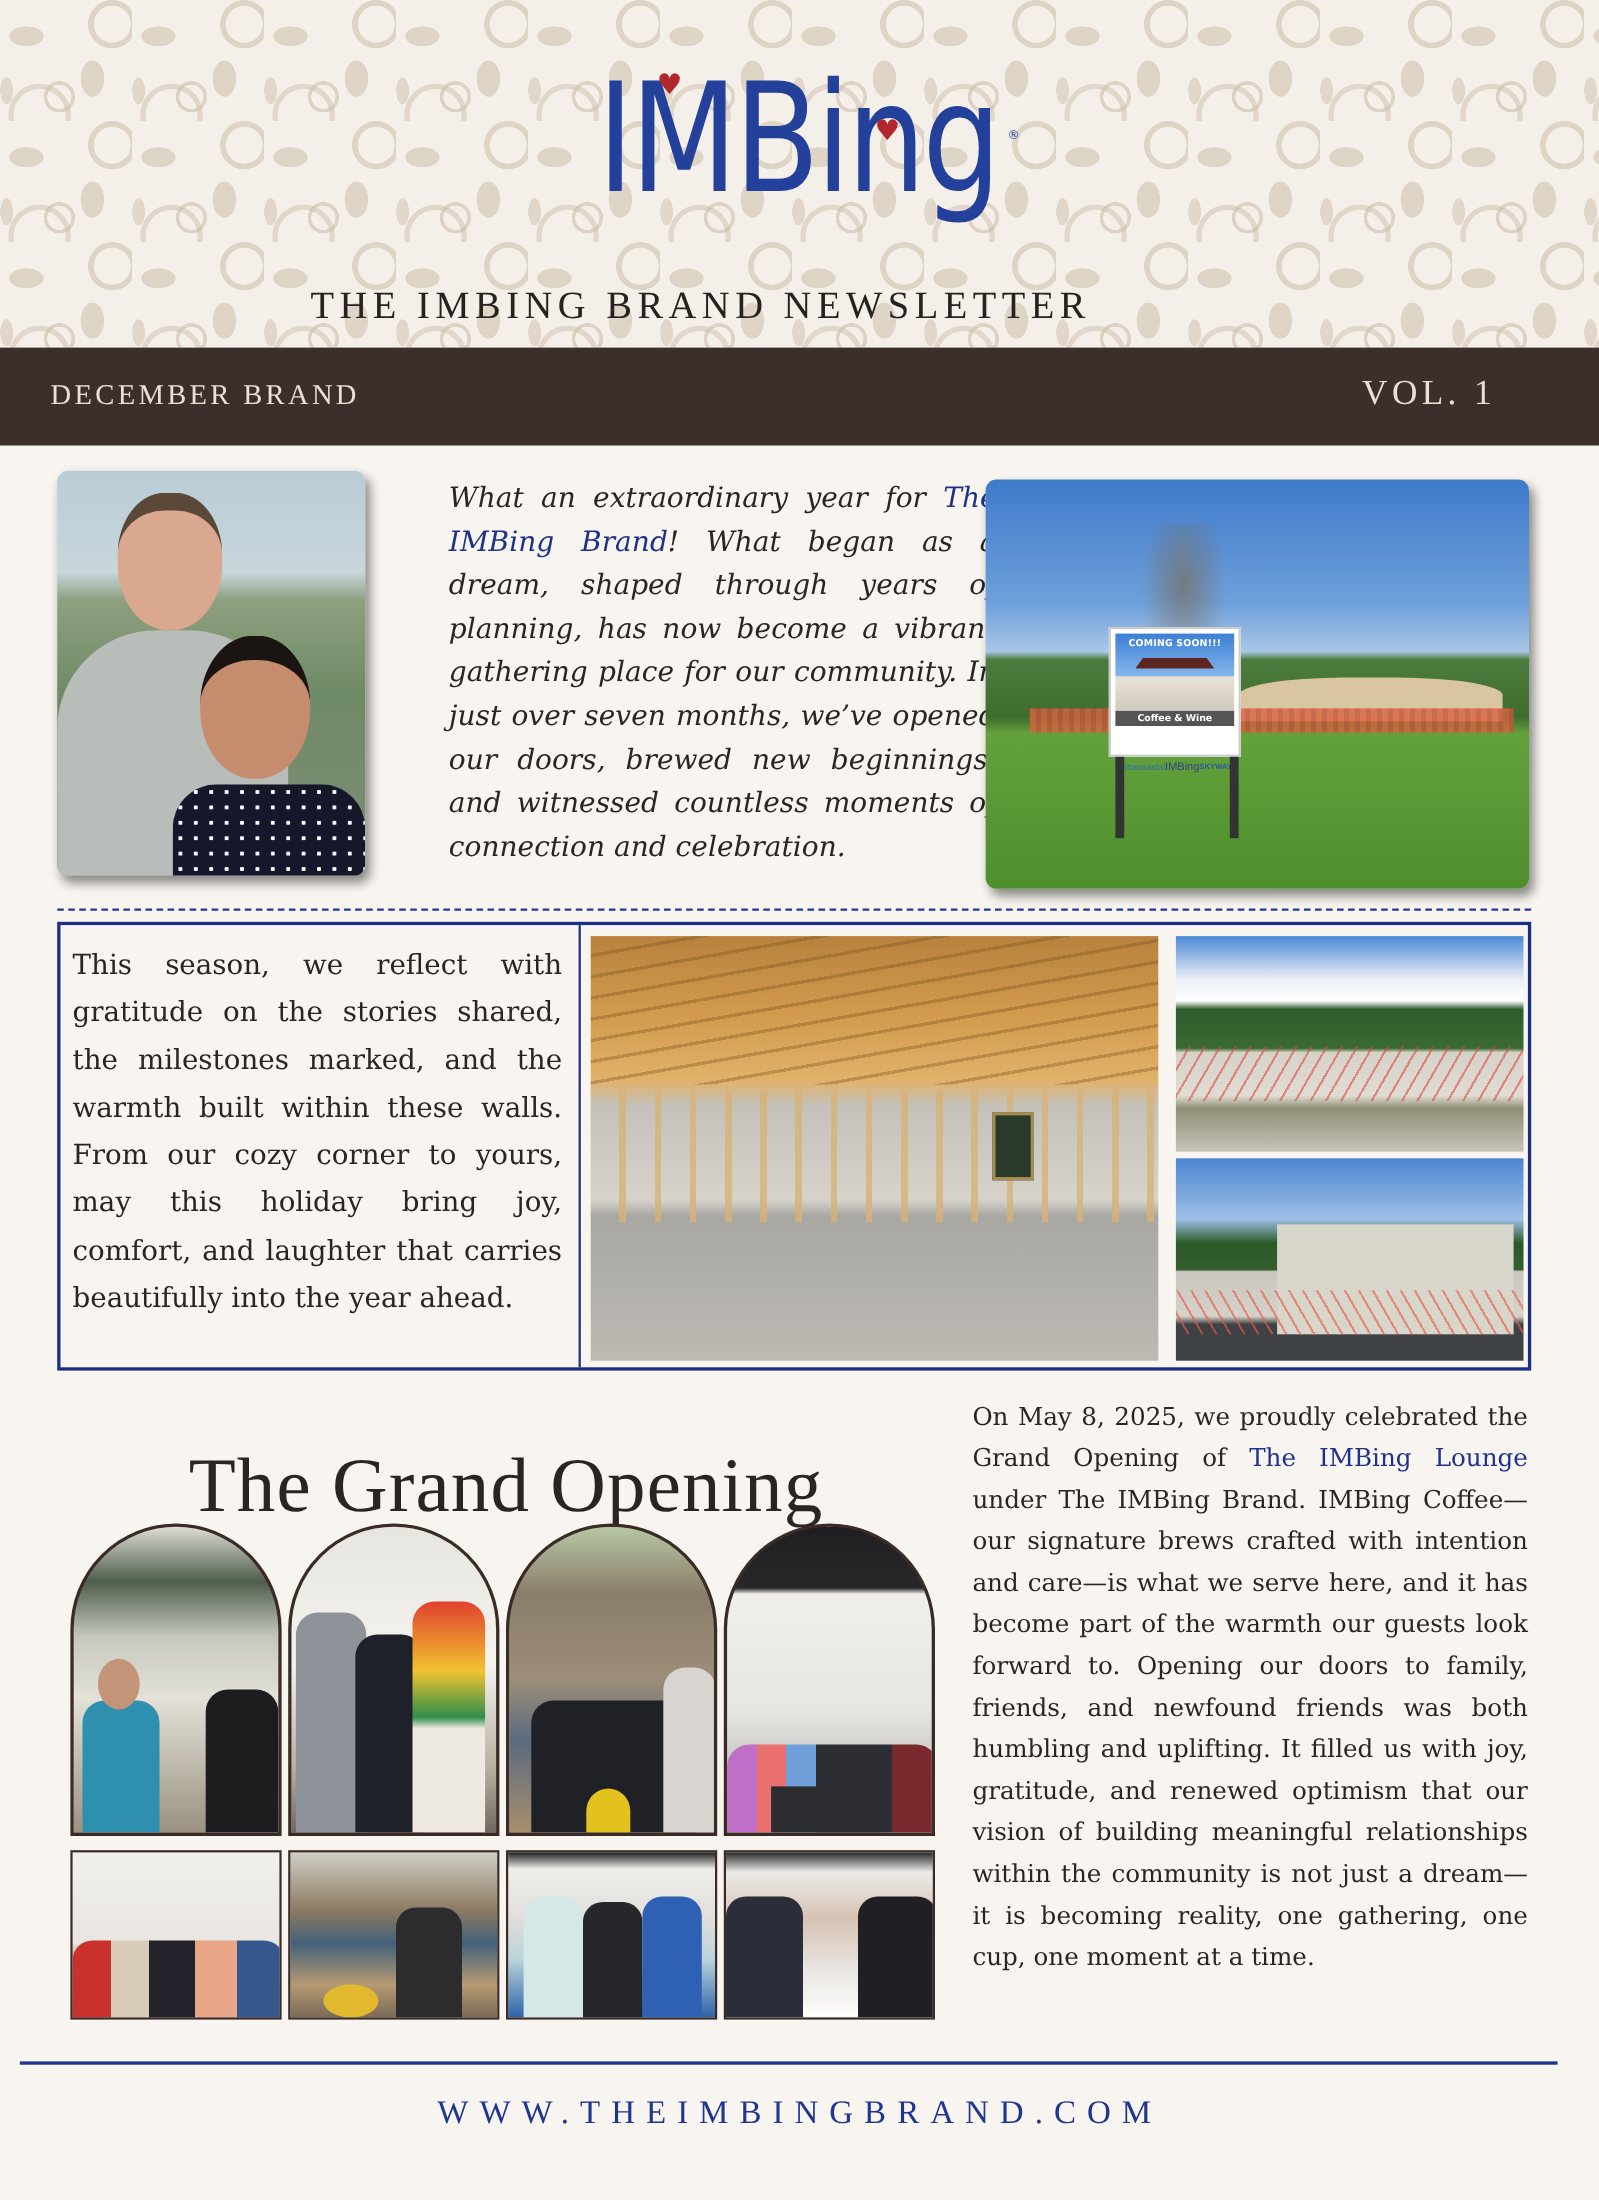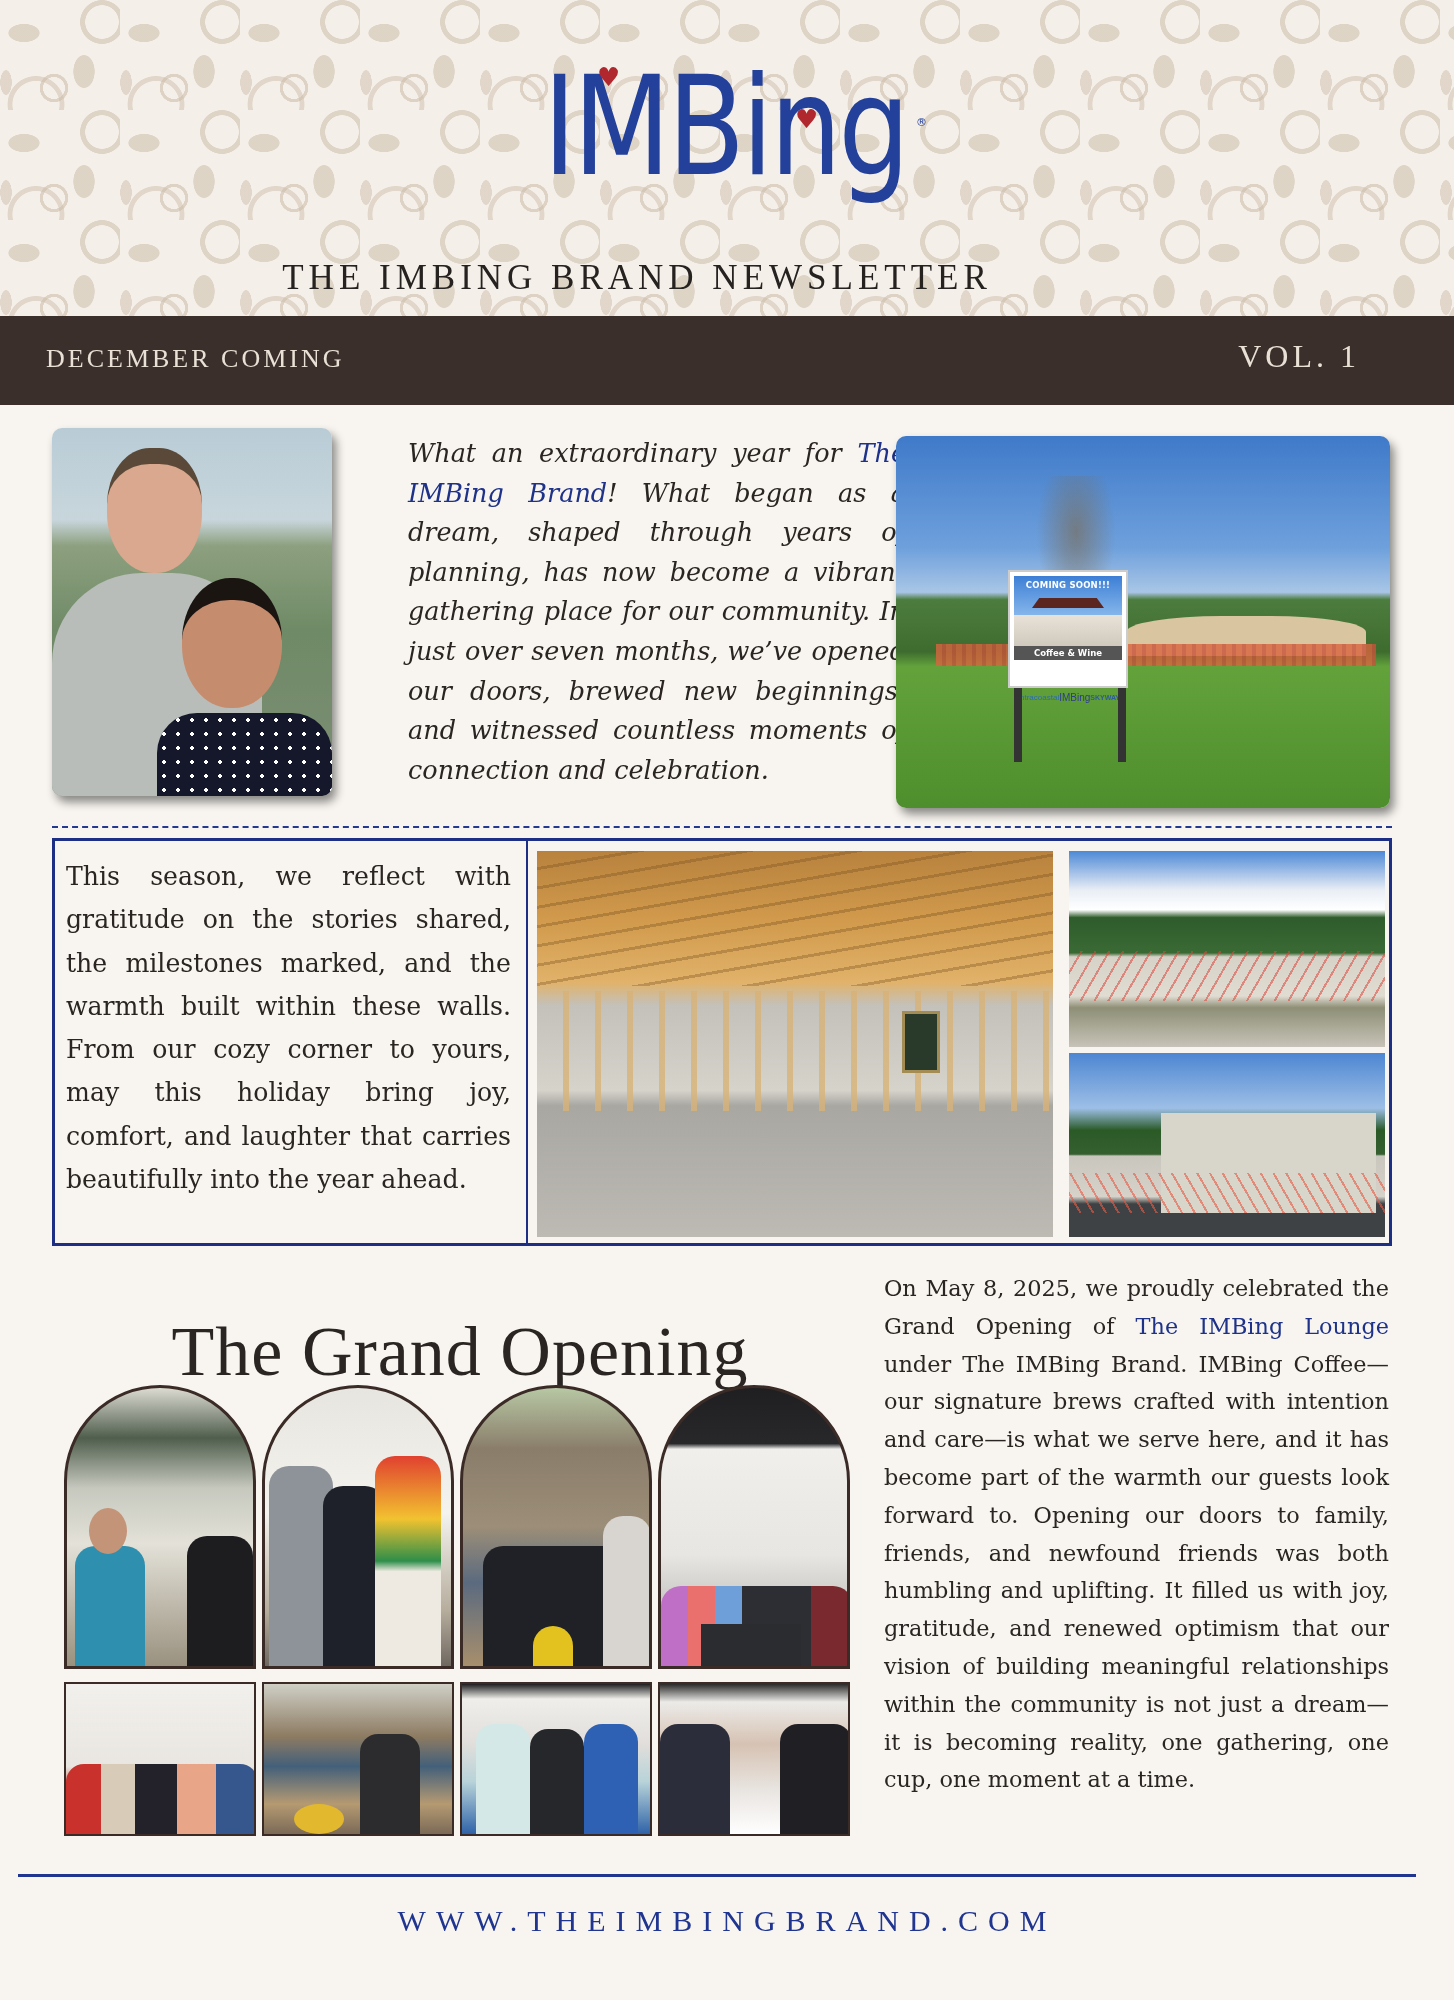--- a/index.html
+++ b/index.html
@@ -244,21 +244,21 @@
   <div class="logo">
     <span class="logo-text">IMBing</span>
     <span class="logo-heart h1">♥</span>
     <span class="logo-heart h2">♥</span>
     <span class="logo-reg">®</span>
   </div>
   <div class="tagline">THE IMBING BRAND NEWSLETTER</div>
 </header>
 
 <div class="issue-bar">
-  <span class="issue-left">DECEMBER COMING</span>
+  <span class="issue-left">DECEMBER BRAND</span>
   <span class="issue-right">VOL. 1</span>
 </div>
 
 <div class="intro-photo photo-shadow" title="Two founders smiling on a balcony with a city skyline behind">
   <div class="man"></div>
   <div class="man-head"></div>
   <div class="woman"></div>
   <div class="woman-head"></div>
 </div>
 

